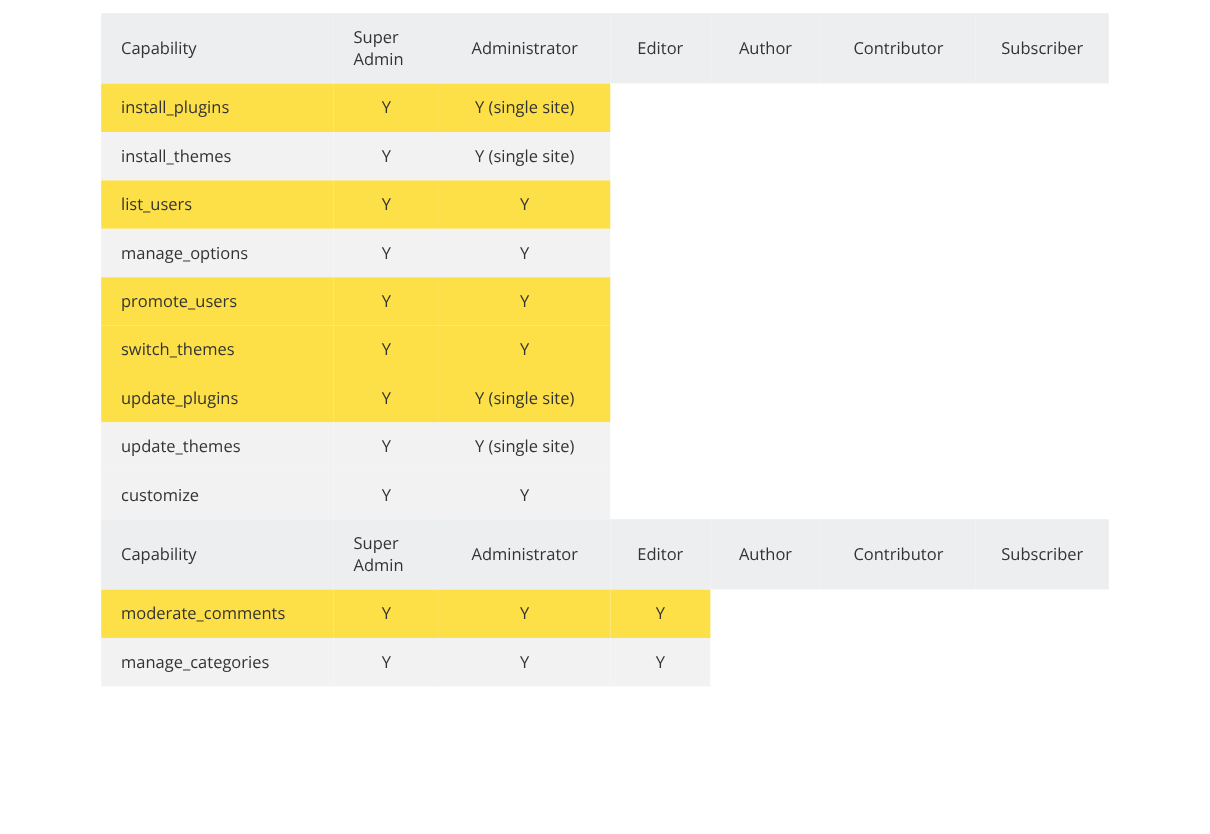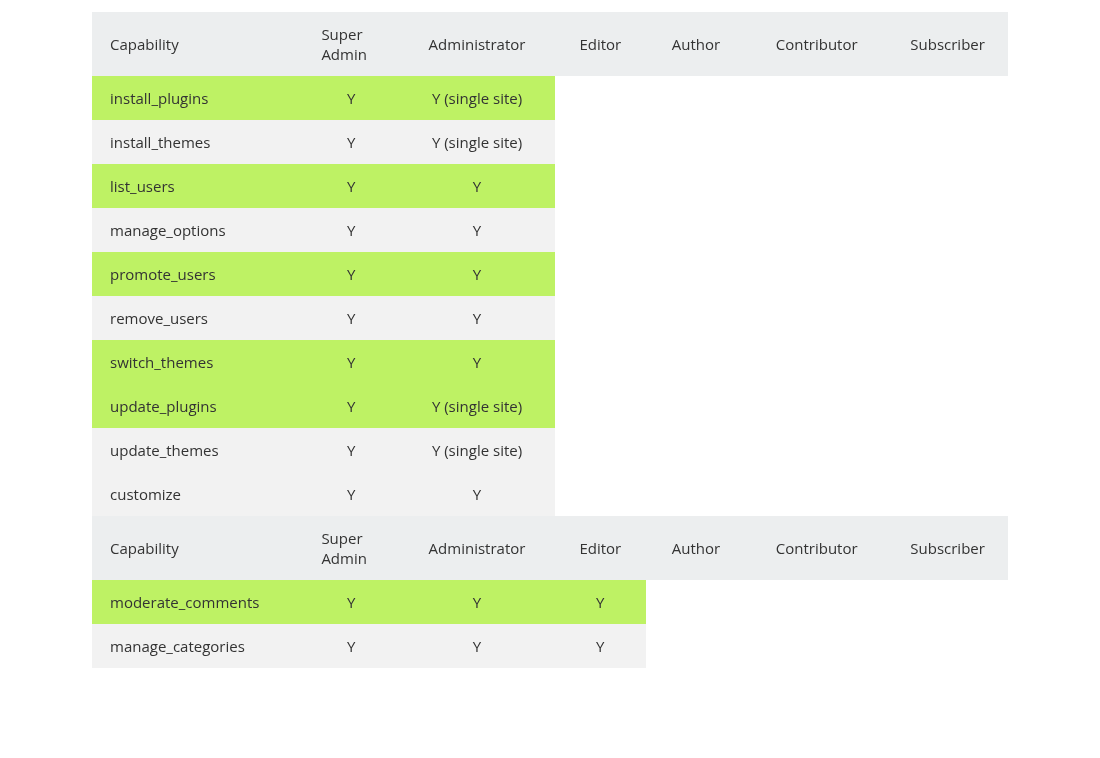--- a/index.html
+++ b/index.html
@@ -25,21 +25,21 @@
     font-weight: 400;
     padding: 12px 18px;
     vertical-align: middle;
     white-space: nowrap;
   }
   tr.header-row th {
     background: #eceeef;
     color: #333333;
   }
   tr.odd td {
-    background: #bef264;
+    background: #fde047;
   }
   tr.even td {
     background: #f2f2f2;
   }
   td.center, th.center {
     text-align: center;
   }
   td.empty {
     background: #ffffff !important;
   }
@@ -117,29 +117,20 @@
         </tr>
         <tr class="odd">
           <td>promote_users</td>
           <td class="center">Y</td>
           <td class="center">Y</td>
           <td class="center empty"></td>
           <td class="center empty"></td>
           <td class="center empty"></td>
           <td class="center empty"></td>
         </tr>
-        <tr class="even">
-          <td>remove_users</td>
-          <td class="center">Y</td>
-          <td class="center">Y</td>
-          <td class="center empty"></td>
-          <td class="center empty"></td>
-          <td class="center empty"></td>
-          <td class="center empty"></td>
-        </tr>
         <tr class="odd">
           <td>switch_themes</td>
           <td class="center">Y</td>
           <td class="center">Y</td>
           <td class="center empty"></td>
           <td class="center empty"></td>
           <td class="center empty"></td>
           <td class="center empty"></td>
         </tr>
         <tr class="odd">

